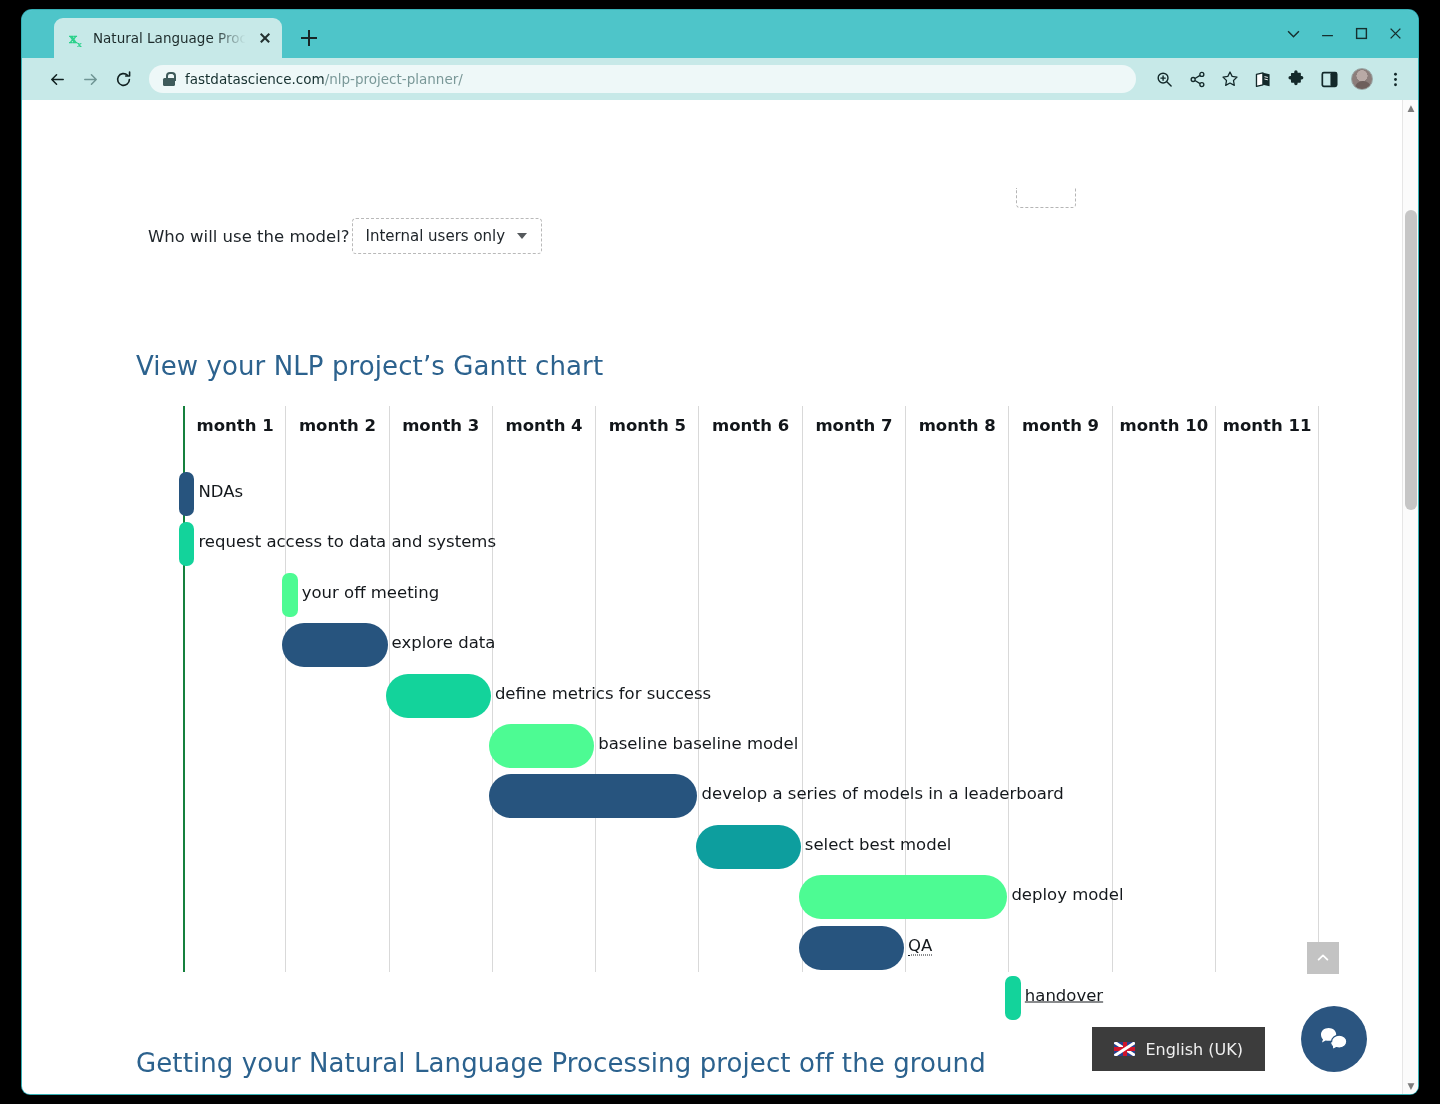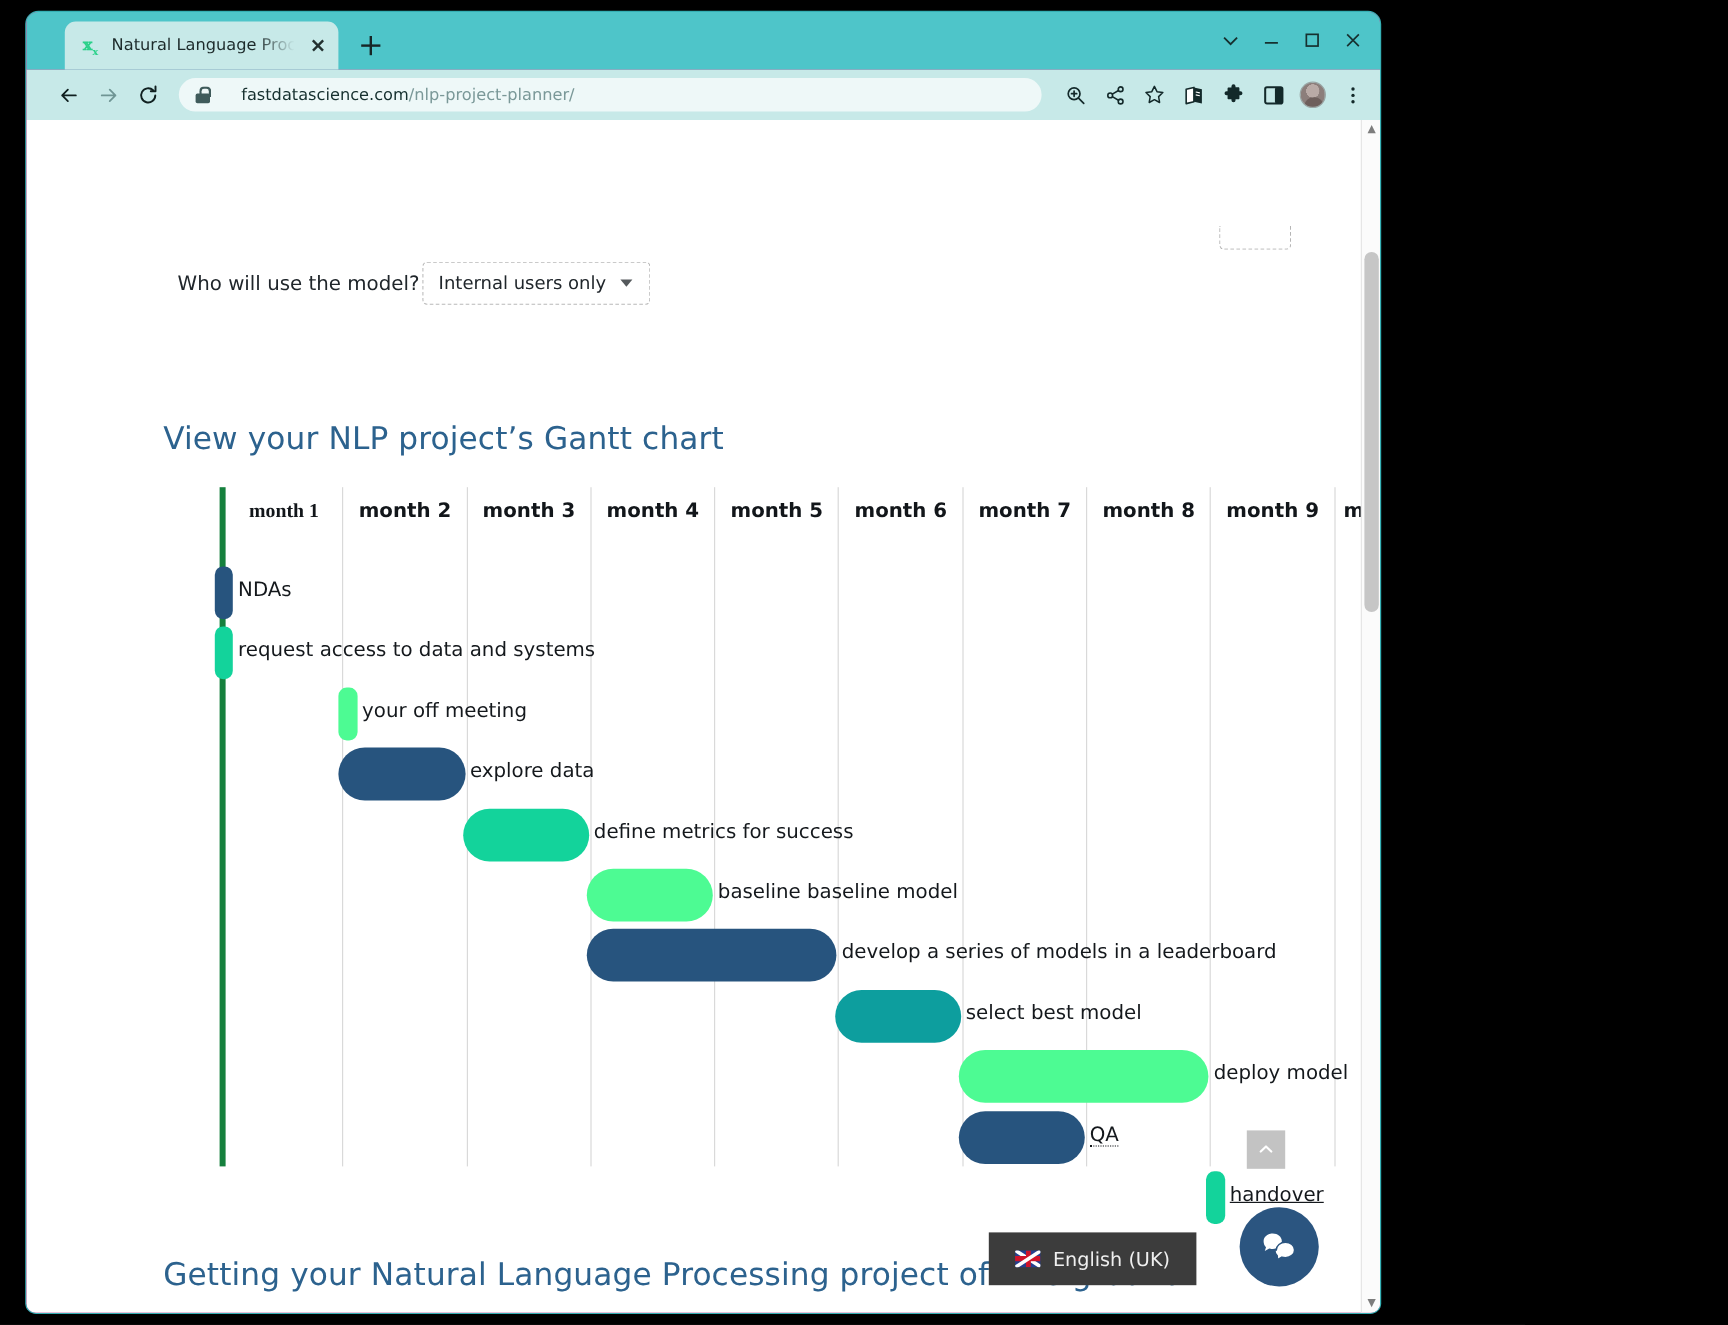--- a/index.html
+++ b/index.html
@@ -6,22 +6,22 @@
   html, body {
     width: 1440px; height: 1104px;
     background: #000;
     font-family: "DejaVu Sans", sans-serif;
     overflow: hidden;
   }
 
   
   #window {
     position: absolute; left: 22px; top: 10px;
-    width: 1128px; height: 1084px;
-    background: #ec4899;
+    width: 1396px; height: 1084px;
+    background: #7dd3fc;
     border-radius: 10px 10px 8px 8px;
     overflow: hidden;
     box-shadow: 0 0 0 1px #35b0b5;
   }
   #tabstrip {
     position: relative; height: 48px; background: #4ec5c9;
   }
   .tab {
     position: absolute; left: 32px; top: 8px;
     width: 228px; height: 40px;
@@ -80,21 +80,21 @@
     display: flex; align-items: center; padding: 0 8px 0 20px; gap: 3px;
   }
   .navbtn {
     width: 30px; height: 30px; display:flex; align-items:center;
     justify-content:center; cursor: pointer; color: #102020;
   }
   .navbtn.disabled { color: #6f9594; }
   #omnibox {
     flex: 1 1 auto; height: 28px; margin: 0 10px 0 8px;
     background: #eef8f8; border-radius: 14px;
-    display: flex; align-items: center; padding: 0 14px; gap: 26px;
+    display: flex; align-items: center; padding: 0 14px; gap: 10px;
     min-width: 0;
   }
   #lock { width: 12px; height: 14px; position: relative; flex: 0 0 12px; }
   #lock::before {
     content:""; position:absolute; left:0; bottom:0; width:12px; height:8px;
     background:#3f5b5b; border-radius:1.5px;
   }
   #lock::after {
     content:""; position:absolute; left:2.6px; top:0; width:6.8px; height:7px;
     border: 2px solid #3f5b5b; border-bottom: 0;
@@ -166,21 +166,21 @@
   }
   #gantt-heading { top: 251px; }
   #bottom-heading { top: 948px; }
 
   
   #gantt { position: absolute; left: 161px; top: 306px; width: 1136px; height: 566px; }
   .gcol {
     position: absolute; top: 0; bottom: 0; width: 103.3px;
     border-right: 1px solid #d9d9d9;
   }
-  .gcol:first-child { border-left: 5px solid #15803d; font-family: Liberation Serif, serif; }
+  .gcol:first-child { border-left: 2px solid #15803d; }
   .gcol-label {
     position: absolute; top: 10px; left: 0; right: 0; text-align: center;
     font-size: 16.5px; font-weight: bold; color: #12161a;
   }
   .gbar-row { position: absolute; height: 50px; left: 0; right: 0; }
   .gbar {
     position: absolute; top: 6px; height: 44px; border-radius: 22px;
   }
   .gbar.thin { border-radius: 7px; }
   .gbar-label {

